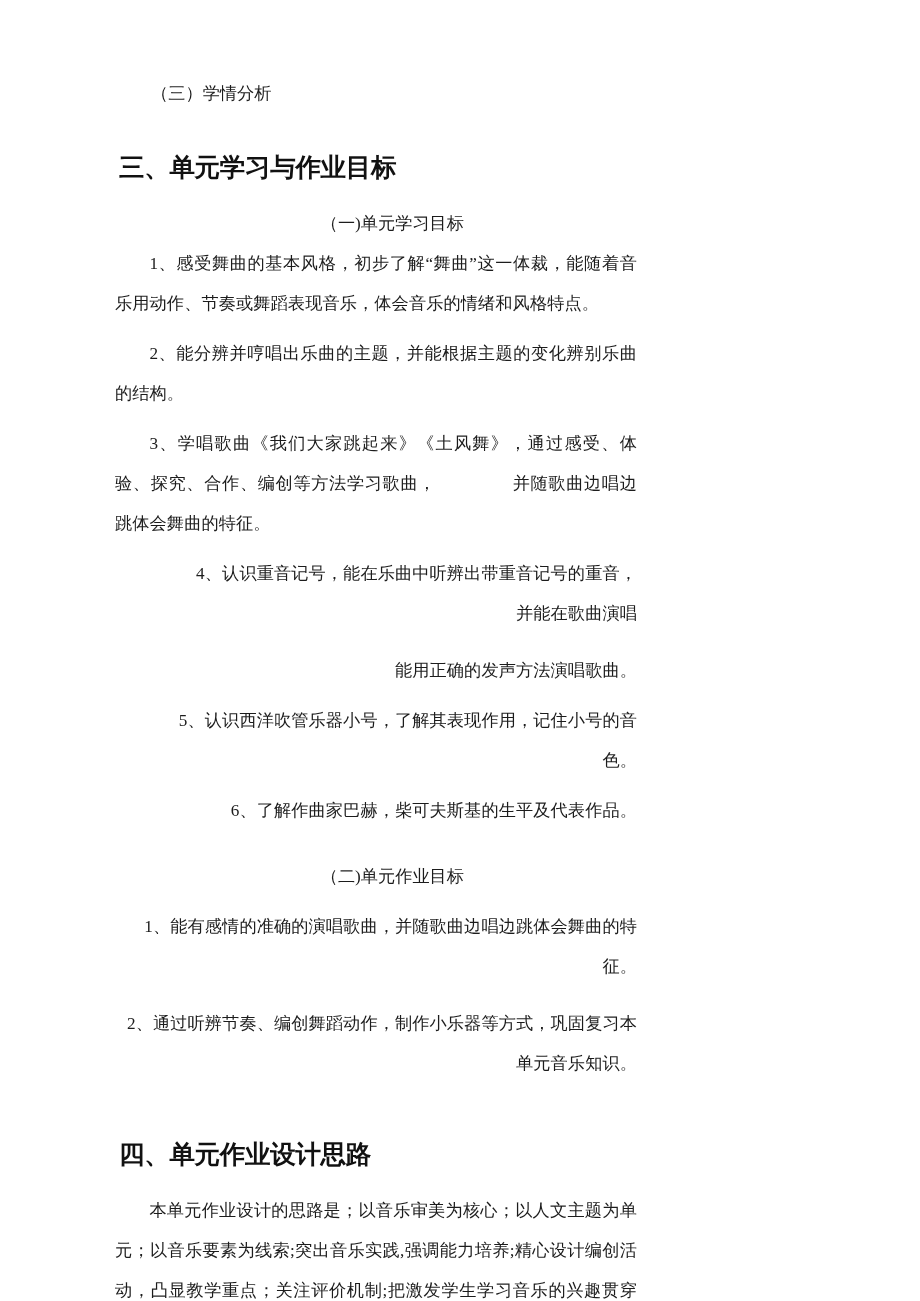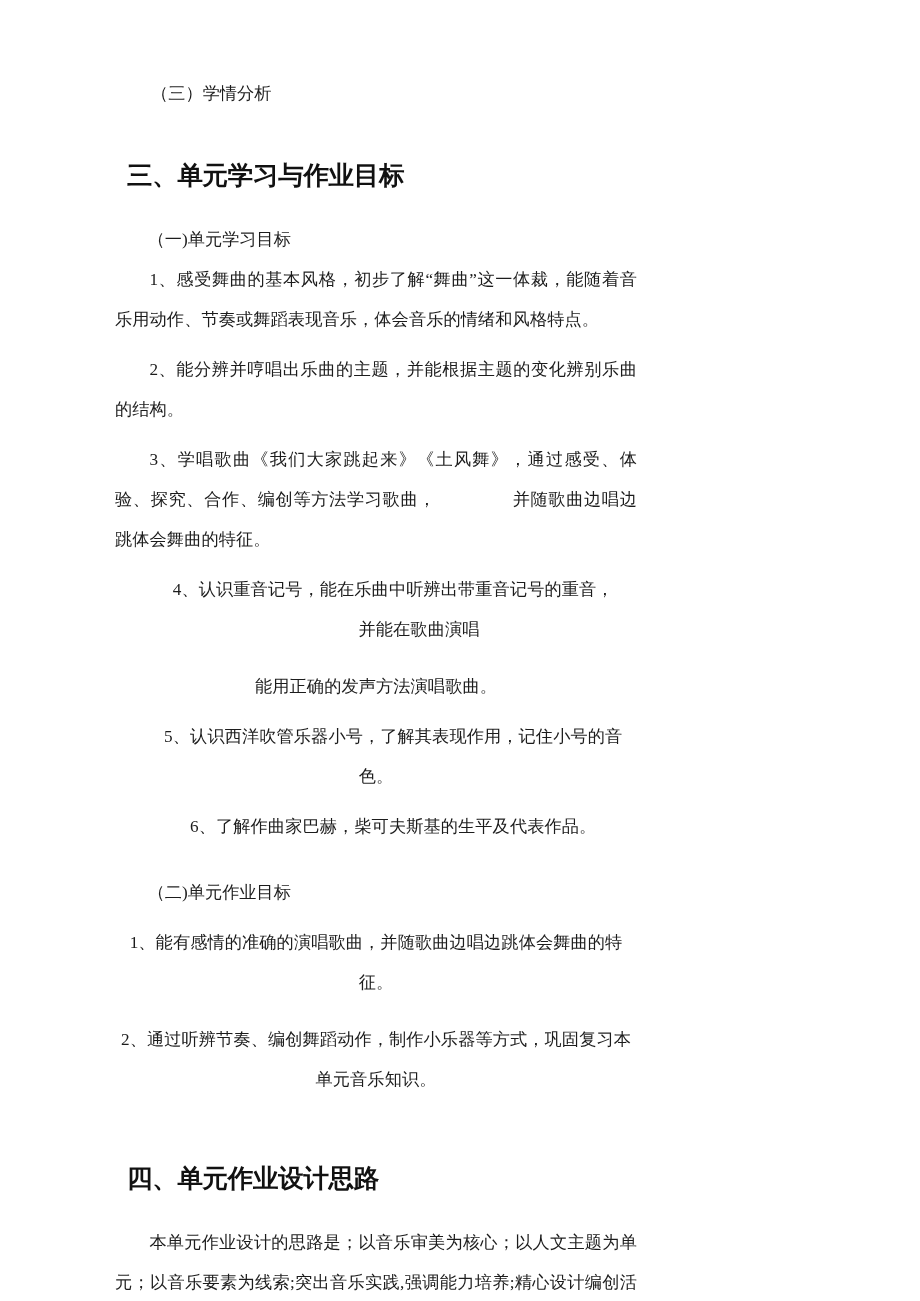--- a/index.html
+++ b/index.html
@@ -38,44 +38,45 @@
     margin: 0;
     text-indent: 2.1em;
     color: #1c1c1c;
   }
   .sub-head-tight {
     font-size: 17.2px;
     line-height: 40px;
     margin: 0;
     text-indent: 1.9em;
     color: #1c1c1c;
+    text-align: center;
   }
   .h-section {
     font-family: "Liberation Sans", "DejaVu Sans", sans-serif;
     font-weight: bold;
     font-size: 25.5px;
     line-height: 46px;
     letter-spacing: -0.3px;
-    margin: 12px;
+    margin: 4px;
     color: #111111;
   }
   .gap-sm { height: 10px; }
   .gap-md { height: 17px; }
   .gap-lg { height: 26px; }
   .gap-xl { height: 33px; }
   .top-space { height: 74px; }
   .wide-gap {
     display: inline-block;
     width: 76px;
   }
   .wide-gap-2 {
     display: inline-block;
     width: 86px;
   }
-  .nojust { text-align: center; }
+  .nojust { text-align: right; }
 </style>
 </head>
 <body>
 
 <div class="page">
 
   <div class="top-space"></div>
 
   <p class="sub-head">（三）学情分析</p>
 

